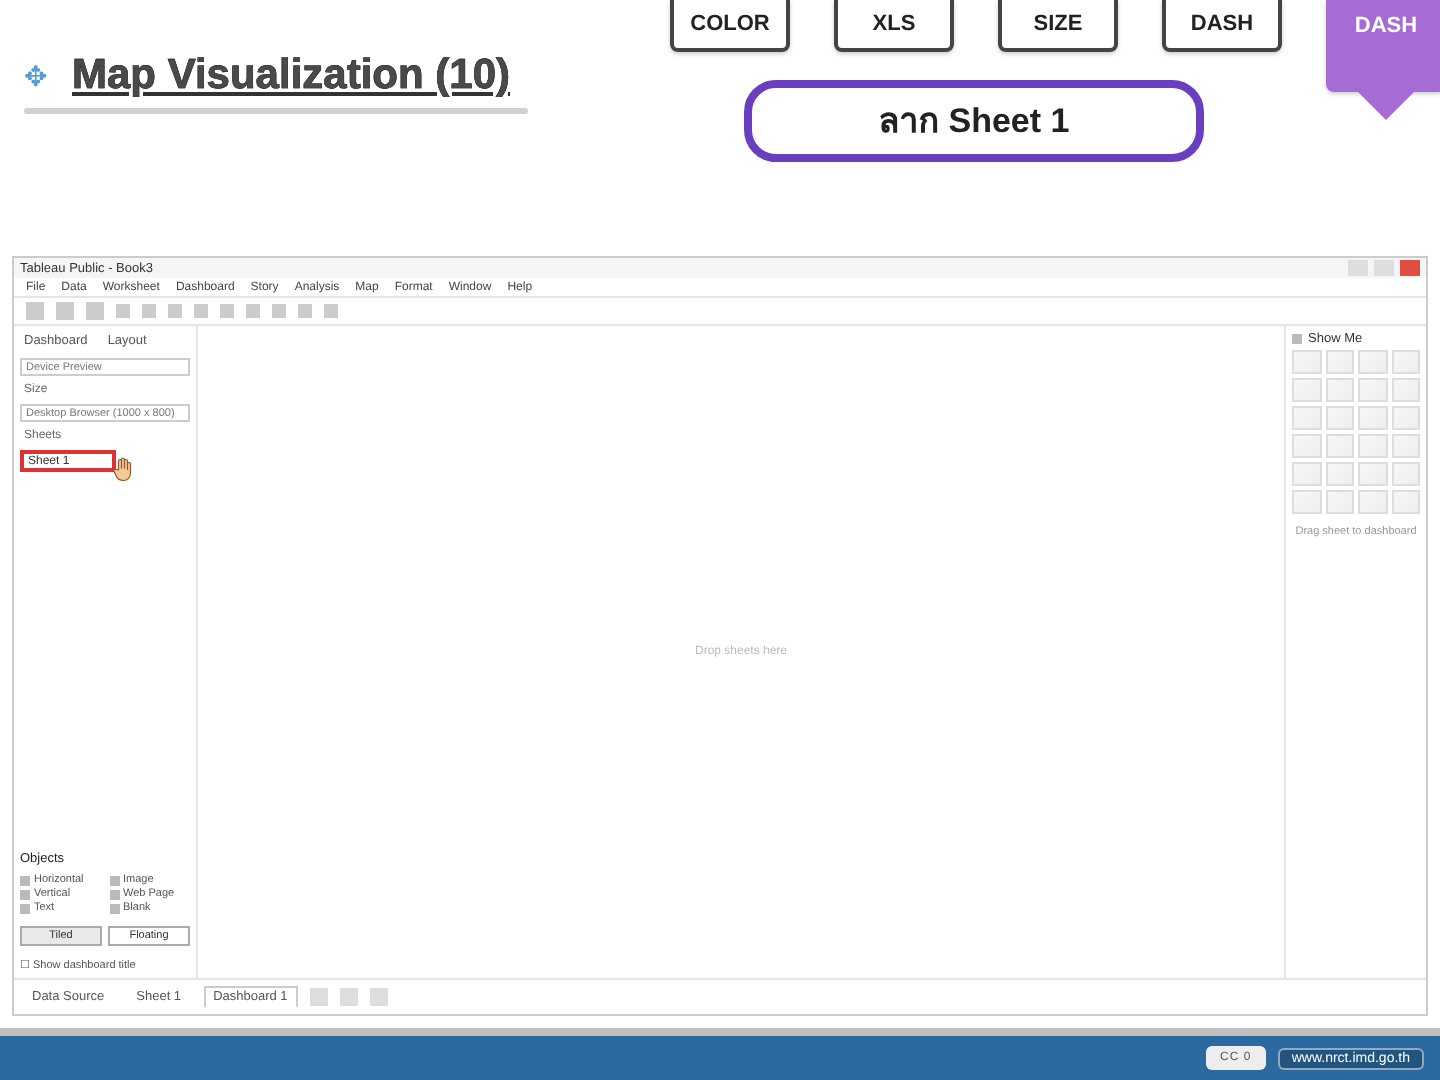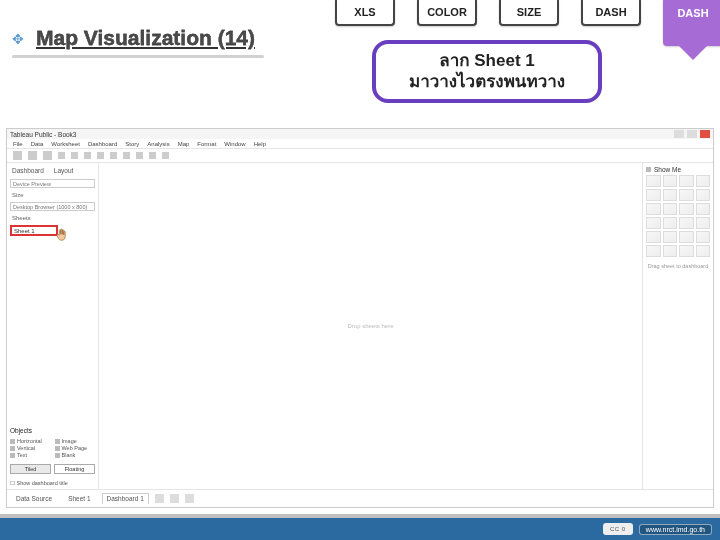--- a/index.html
+++ b/index.html
@@ -76,35 +76,34 @@
 <body>
 
 <div class="slide-area">
   <div class="home-icon">
     <svg viewBox="0 0 24 24">
         <path fill="#4a6fbf" d="M12 3l9 8h-3v8h-4v-5h-4v5H6v-8H3z"></path>
       </svg>
   </div>
 
   <div class="tab-row">
+    <div class="tab">COLOR</div>
     <div class="tab">XLS</div>
-    <div class="tab">COLOR</div>
     <div class="tab">SIZE</div>
     <div class="tab">DASH</div>
     <div class="tab dash">DASH</div>
   </div>
 
   <div class="title-box">
-    <span class="tiny-icon">✥</span><span class="title-text">Map Visualization (14)</span>
+    <span class="tiny-icon">✥</span><span class="title-text">Map Visualization (10)</span>
     <div class="title-rule"></div>
   </div>
 
   <div class="instruction-box">
     <div class="line1">ลาก Sheet 1</div>
-    <div>มาวางไวตรงพนทวาง</div>
   </div>
 </div>
 
 <div class="tableau">
   <div class="tab-titlebar">
     <span>Tableau Public - Book3</span>
     <div class="win">
       <div class="winbtn"></div>
       <div class="winbtn"></div>
       <div class="winbtn close"></div>

